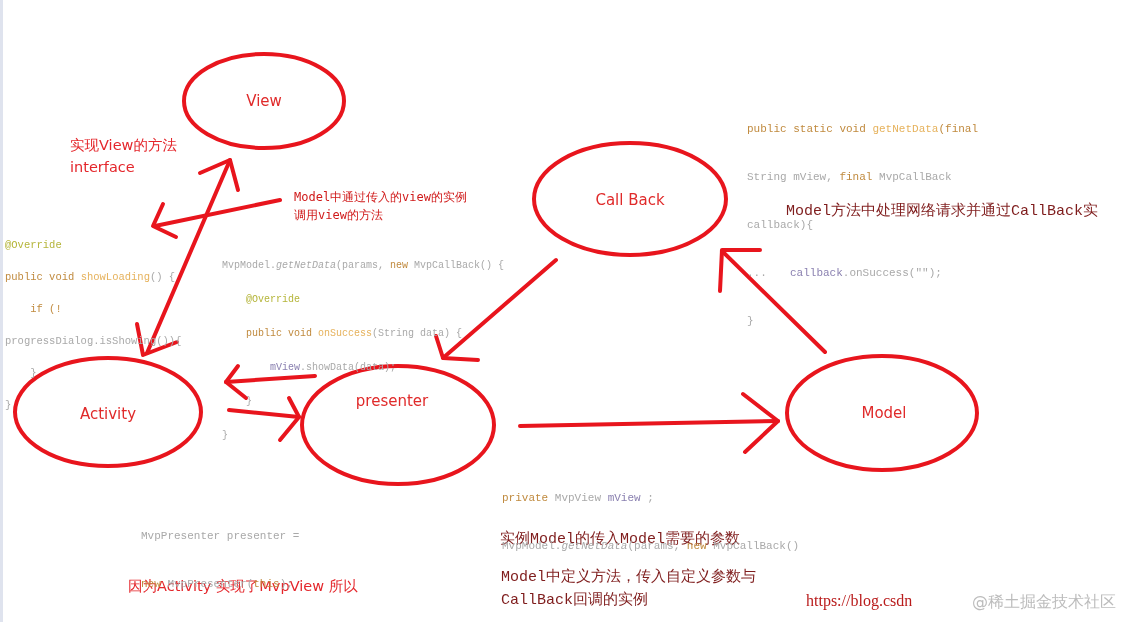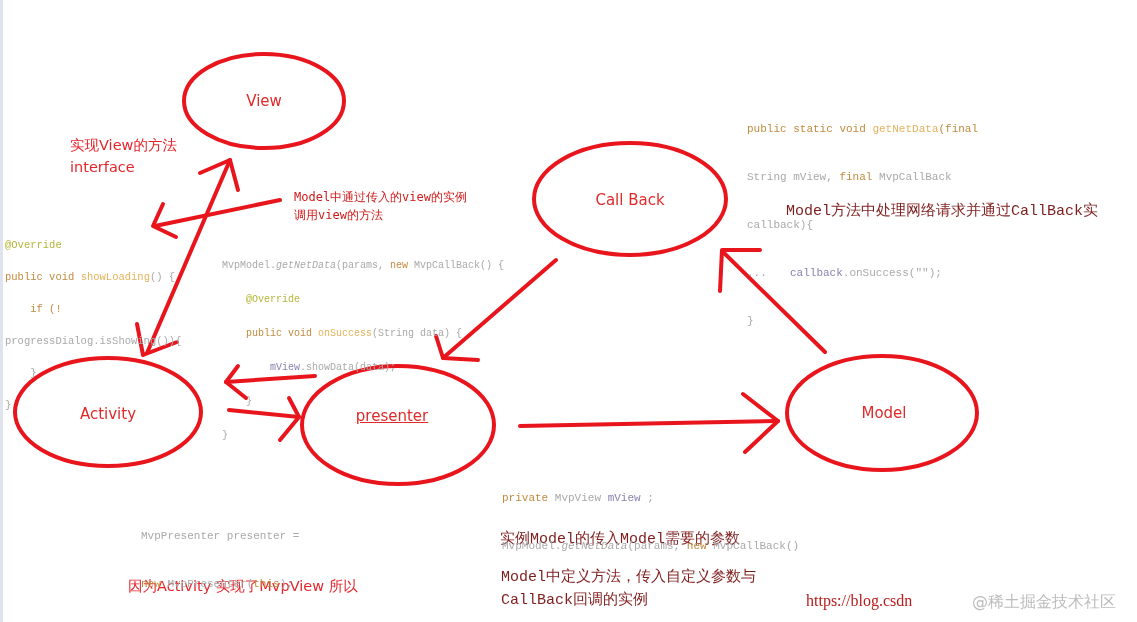--- a/index.html
+++ b/index.html
@@ -57,21 +57,21 @@
     <path d="M743 394 L778 421 L745 452"></path>
 
     <path d="M825 352 L722 251"></path>
     <path d="M720 291 L722 250 L760 250"></path>
   </g>
 </svg>
 
 <div class="node-label" style="left:264px; top:101px;">View</div>
 <div class="node-label" style="left:630px; top:200px;">Call Back</div>
 <div class="node-label" style="left:108px; top:414px;">Activity</div>
-<div class="node-label" style="left:392px; top:416px;text-decoration:underline;">presenter</div>
+<div class="node-label" style="left:392px; top:401px;">presenter</div>
 <div class="node-label" style="left:884px; top:413px;">Model</div>
 
 <div class="note" style="left:70px; top:134px;">
   <div>实现View的方法</div>
   <div>interface</div>
 </div>
 
 <div class="note bold" style="left:294px; top:188px;">
   <div>Model中通过传入的view的实例</div>
   <div>调用view的方法</div>

